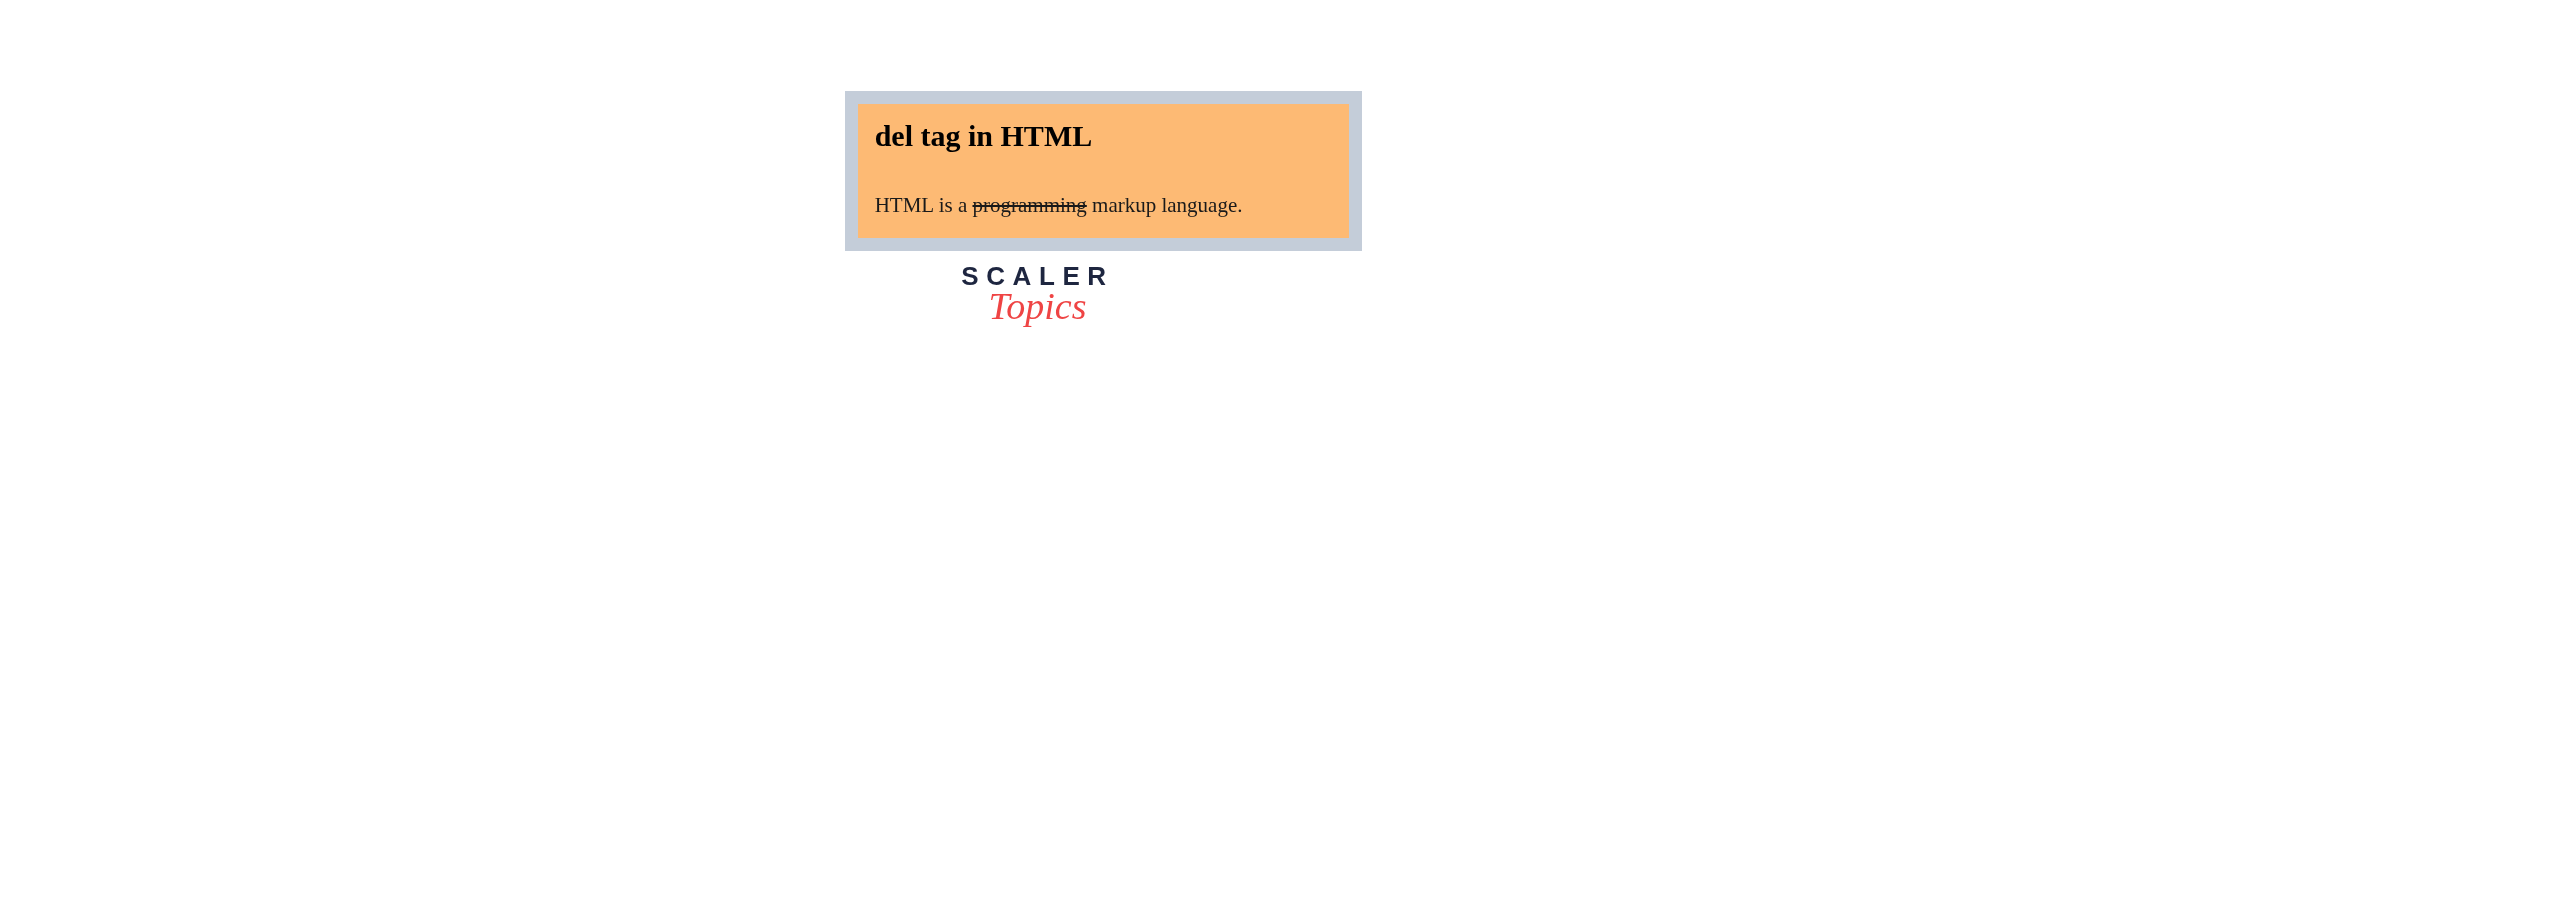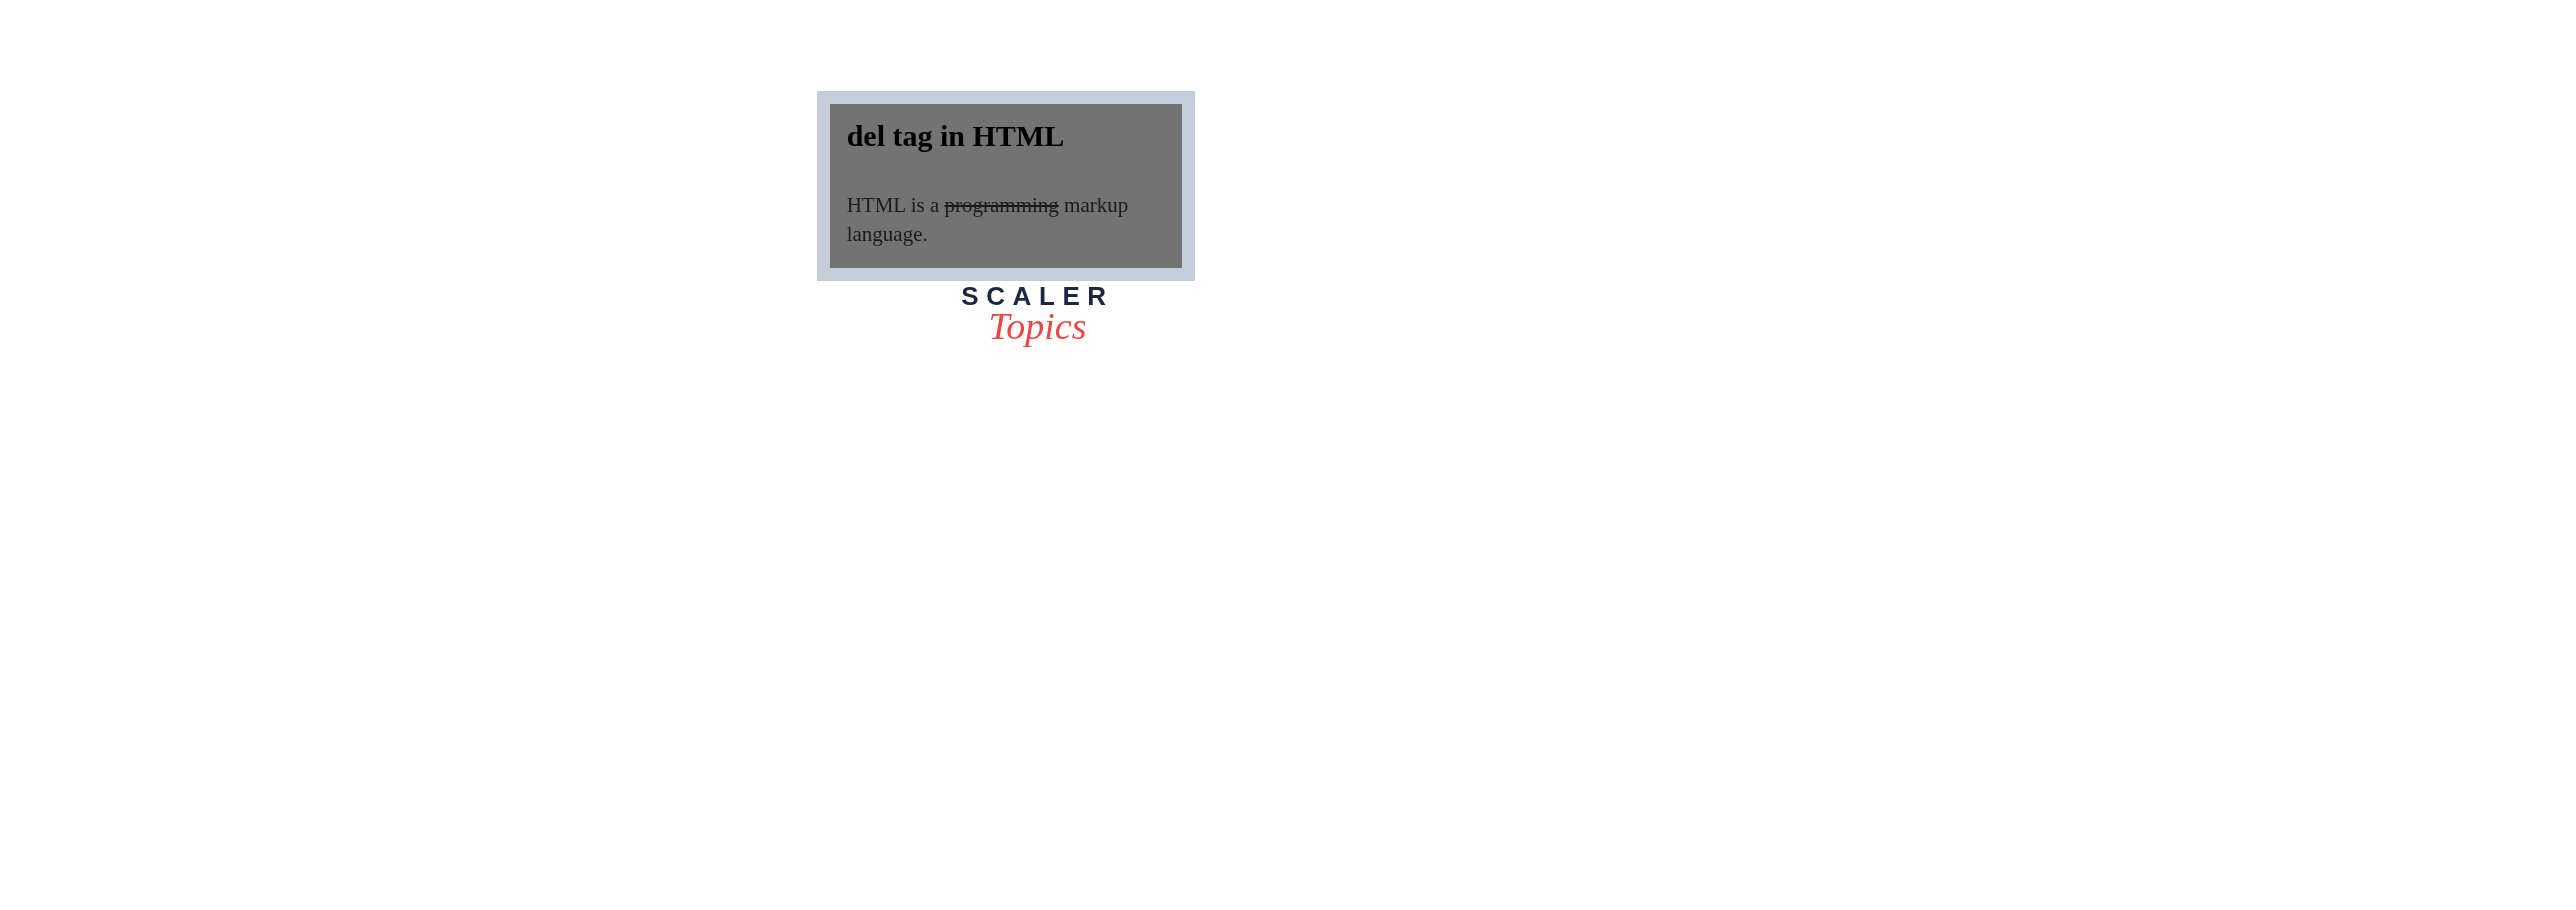--- a/index.html
+++ b/index.html
@@ -10,24 +10,24 @@
     body {
       width: 2576px;
       height: 911px;
       background: #ffffff;
       position: relative;
       font-family: Georgia, 'Times New Roman', serif;
     }
     .content-box {
       position: absolute;
       top: 91px;
-      left: 817px;
-      width: 378px;
+      left: 845px;
+      width: 517px;
       border: 13.6px solid #c4cdd9;
-      background: #737373;
+      background: #fdba74;
       padding: 15px 16.7px 18px 16.7px;
     }
     .heading {
       font-size: 30px;
       font-weight: bold;
       color: #000000;
       margin-bottom: 23px;
       font-family: Georgia, 'Times New Roman', serif;
     }
     .paragraph {
@@ -47,21 +47,20 @@
       text-align: center;
       width: 197px;
     }
     .logo-scaler {
       font-family: Arial, Helvetica, sans-serif;
       font-weight: 700;
       font-size: 26px;
       color: #1e2640;
       letter-spacing: 7.6px;
       text-transform: uppercase;
-      margin-top: 20px;
     }
     .logo-topics {
       font-family: 'Brush Script MT', cursive;
       font-size: 38px;
       color: #ef4444;
       margin-top: -7.6px;
       font-style: italic;
     }
   </style>
 </head>

